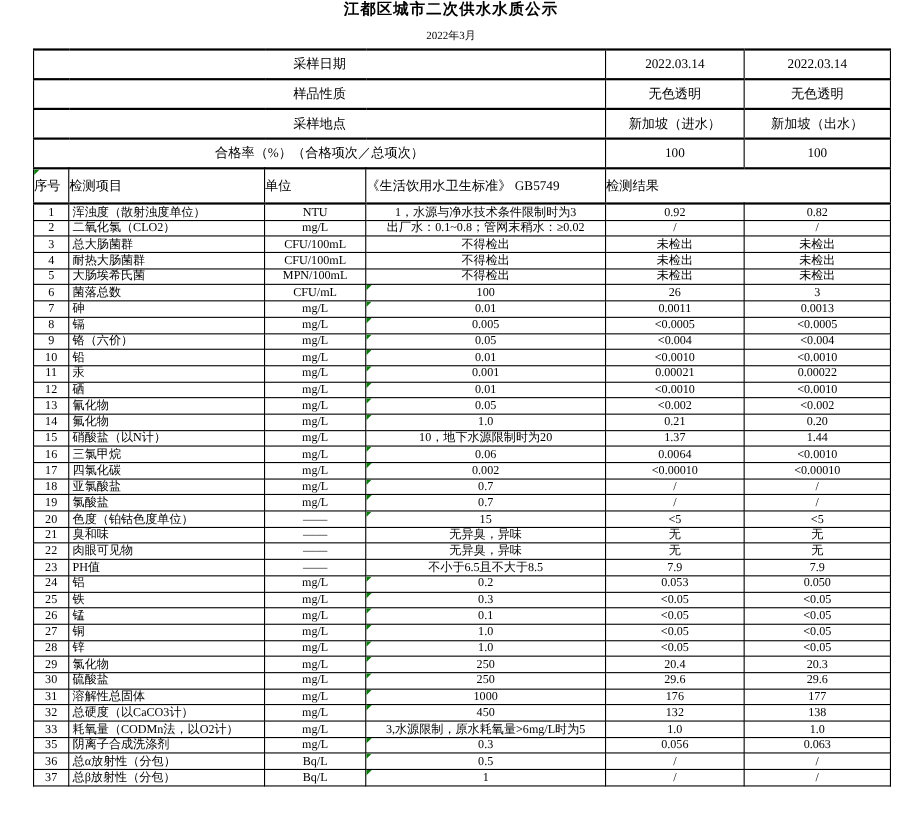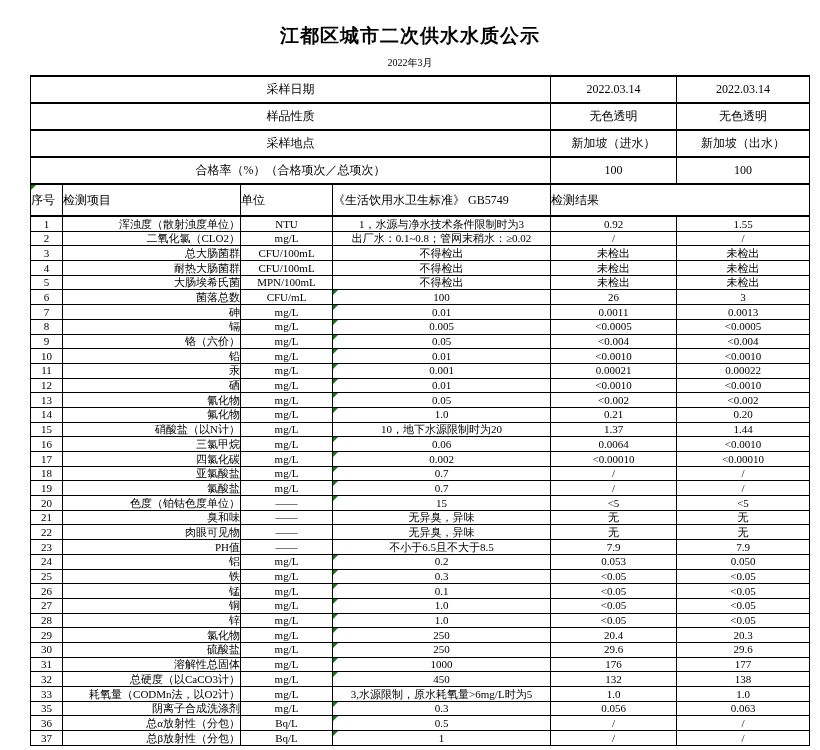--- a/index.html
+++ b/index.html
@@ -1,27 +1,27 @@
 <!DOCTYPE html>
 <html><head>
 <meta charset="utf-8">
 <style>
   html,body{margin:0;padding:0;background:#fff;color:#000;}
   body{width:820px;height:750px;font-family:"Liberation Serif","DejaVu Serif",serif;position:relative;overflow:hidden;}
-  .title{text-align:center;font-size:19px;font-weight:bold;padding-top:23px;letter-spacing:1px;}
+  .title{text-align:center;font-size:14px;font-weight:bold;padding-top:0;letter-spacing:1px;}
   .subtitle{text-align:center;font-size:10px;margin-top:7px;}
   table{border-collapse:collapse;table-layout:fixed;width:779px;margin:5px 0 0 30px;}
   td{border:1px solid #000;padding:0;overflow:hidden;white-space:nowrap;vertical-align:middle;}
   
   tr.info-row td{height:25px;font-size:12px;text-align:center;border-top-width:2px;border-bottom-width:2px;}
   
   tr.colhead-row td{height:30px;font-size:12px;text-align:left;border-bottom-width:2px;}
   
   tr.data-row td{height:13.7px;font-size:11px;line-height:1.15;text-align:center;}
-  tr.data-row td.item-cell{text-align:right;padding-left:3px;}
+  tr.data-row td.item-cell{text-align:left;padding-left:3px;}
   td.std-cell{position:relative;}
   .tri{position:absolute;top:0;left:0;width:0;height:0;border-top:5px solid #0b7d0b;border-right:5px solid transparent;}
   td.corner{position:relative;}
 </style>
 </head>
 <body>
 
 <div class="title">江都区城市二次供水水质公示</div>
 <div class="subtitle">2022年3月</div>
 
@@ -74,21 +74,21 @@
   <tbody id="data-body">
   <tr class="data-row">
     <td>1</td>
     <td class="item-cell">浑浊度（散射浊度单位）</td>
     <td>NTU</td>
     <td class="std-cell">
       
       <span>1，水源与净水技术条件限制时为3</span>
     </td>
     <td>0.92</td>
-    <td>1.55</td>
+    <td>0.82</td>
   </tr>
 
   <tr class="data-row">
     <td>2</td>
     <td class="item-cell">二氧化氯（CLO2）</td>
     <td>mg/L</td>
     <td class="std-cell">
       
       <span>出厂水：0.1~0.8；管网末稍水：≥0.02</span>
     </td>

